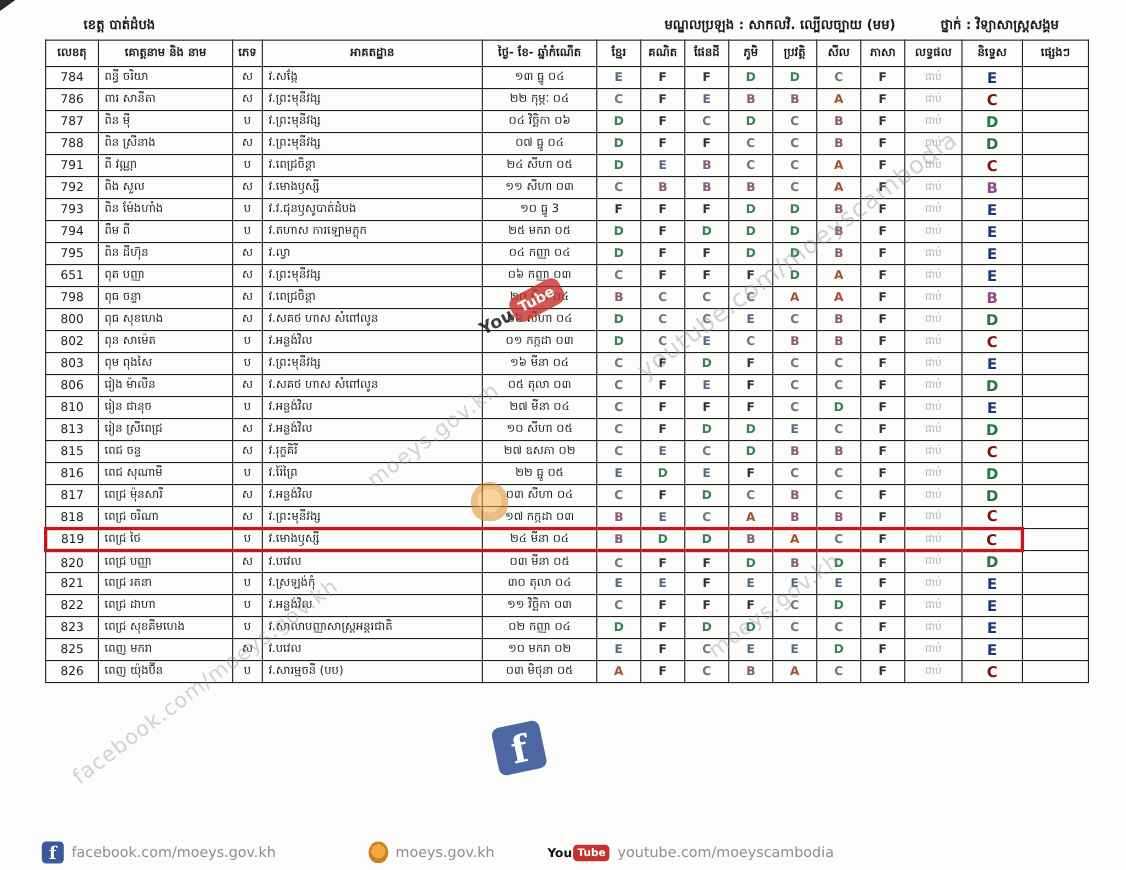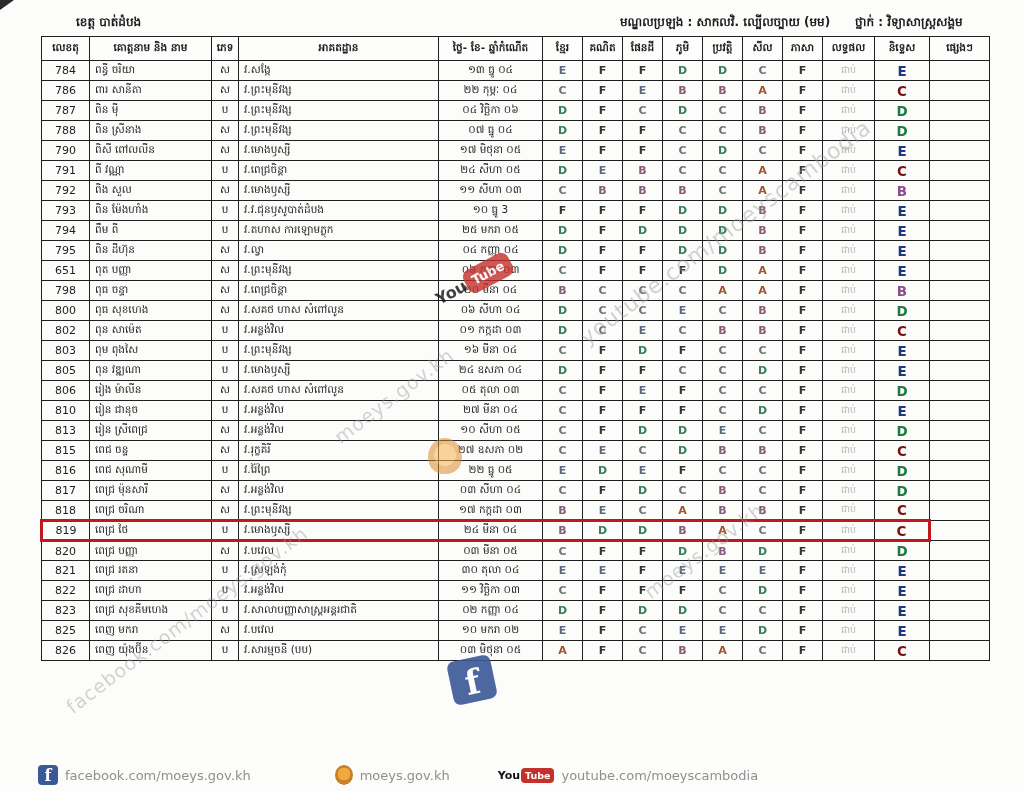--- a/index.html
+++ b/index.html
@@ -9,21 +9,21 @@
     font-family:"DejaVu Sans","Liberation Sans",sans-serif;
     color:#1d1d1d;
   }
   .corner-artifact{
     position:absolute; left:0; top:0; width:14px; height:10px;
     background:#2a2a2a; clip-path:polygon(0 0,100% 0,0 100%);
   }
   
   .top-label{position:absolute; font-weight:bold; font-size:12px; white-space:nowrap;}
   .lbl-province{left:76px; top:14px;}
-  .lbl-center{left:620px; top:14px;}
+  .lbl-center{left:604px; top:14px;}
   .lbl-class{left:855px; top:14px;}
   
   .tbl-wrap{position:absolute; left:40px; top:36px; width:948px;}
   table{border-collapse:collapse; table-layout:fixed; width:948px;}
   th,td{
     border:1.6px solid #1f1f1f; padding:0 2px; text-align:center;
     overflow:hidden; white-space:nowrap; font-size:10.5px; height:20px;
     box-sizing:border-box;
   }
   th{font-weight:bold; height:24px; font-size:10.5px; background:#fdfdfc;}
@@ -182,37 +182,20 @@
             <td class="c-grade" style="color: rgb(51, 51, 51);">F</td>
             <td class="c-grade" style="color: rgb(111, 120, 120);">C</td>
             <td class="c-grade" style="color: rgb(111, 120, 120);">C</td>
             <td class="c-grade" style="color: rgb(138, 90, 120);">B</td>
             <td class="c-grade" style="color: rgb(51, 51, 51);">F</td>
             <td class="c-result" style="color: rgb(181, 181, 181);">ជាប់</td>
             <td class="c-mention" style="color: rgb(30, 122, 64);">D</td>
             <td class="c-extra"></td>
           </tr>
           <tr>
-            <td class="c-no">790</td>
-            <td class="c-name">ពិសី ពៅលលីន</td>
-            <td class="c-sex">ស</td>
-            <td class="c-school">វ.មោងឫស្សី</td>
-            <td class="c-dob">១៧ មិថុនា ០៥</td>
-            <td class="c-grade" style="color: rgb(90, 106, 128);">E</td>
-            <td class="c-grade" style="color: rgb(51, 51, 51);">F</td>
-            <td class="c-grade" style="color: rgb(51, 51, 51);">F</td>
-            <td class="c-grade" style="color: rgb(111, 120, 120);">C</td>
-            <td class="c-grade" style="color: rgb(58, 127, 92);">D</td>
-            <td class="c-grade" style="color: rgb(111, 120, 120);">C</td>
-            <td class="c-grade" style="color: rgb(51, 51, 51);">F</td>
-            <td class="c-result" style="color: rgb(181, 181, 181);">ជាប់</td>
-            <td class="c-mention" style="color: rgb(28, 58, 120);">E</td>
-            <td class="c-extra"></td>
-          </tr>
-          <tr>
             <td class="c-no">791</td>
             <td class="c-name">ពី វណ្ណា</td>
             <td class="c-sex">ប</td>
             <td class="c-school">វ.ពេជ្រចិន្តា</td>
             <td class="c-dob">២៤ សីហា ០៥</td>
             <td class="c-grade" style="color: rgb(58, 127, 92);">D</td>
             <td class="c-grade" style="color: rgb(90, 106, 128);">E</td>
             <td class="c-grade" style="color: rgb(138, 90, 120);">B</td>
             <td class="c-grade" style="color: rgb(111, 120, 120);">C</td>
             <td class="c-grade" style="color: rgb(111, 120, 120);">C</td>
@@ -363,37 +346,20 @@
             <td class="c-name">ពុម ពុងសៃ</td>
             <td class="c-sex">ប</td>
             <td class="c-school">វ.ព្រះមុនីវង្ស</td>
             <td class="c-dob">១៦ មីនា ០៤</td>
             <td class="c-grade" style="color: rgb(111, 120, 120);">C</td>
             <td class="c-grade" style="color: rgb(51, 51, 51);">F</td>
             <td class="c-grade" style="color: rgb(58, 127, 92);">D</td>
             <td class="c-grade" style="color: rgb(51, 51, 51);">F</td>
             <td class="c-grade" style="color: rgb(111, 120, 120);">C</td>
             <td class="c-grade" style="color: rgb(111, 120, 120);">C</td>
-            <td class="c-grade" style="color: rgb(51, 51, 51);">F</td>
-            <td class="c-result" style="color: rgb(181, 181, 181);">ជាប់</td>
-            <td class="c-mention" style="color: rgb(28, 58, 120);">E</td>
-            <td class="c-extra"></td>
-          </tr>
-          <tr>
-            <td class="c-no">805</td>
-            <td class="c-name">ពុន វឌ្ឍណា</td>
-            <td class="c-sex">ប</td>
-            <td class="c-school">វ.មោងឫស្សី</td>
-            <td class="c-dob">២៤ ឧសភា ០៤</td>
-            <td class="c-grade" style="color: rgb(58, 127, 92);">D</td>
-            <td class="c-grade" style="color: rgb(51, 51, 51);">F</td>
-            <td class="c-grade" style="color: rgb(51, 51, 51);">F</td>
-            <td class="c-grade" style="color: rgb(111, 120, 120);">C</td>
-            <td class="c-grade" style="color: rgb(111, 120, 120);">C</td>
-            <td class="c-grade" style="color: rgb(58, 127, 92);">D</td>
             <td class="c-grade" style="color: rgb(51, 51, 51);">F</td>
             <td class="c-result" style="color: rgb(181, 181, 181);">ជាប់</td>
             <td class="c-mention" style="color: rgb(28, 58, 120);">E</td>
             <td class="c-extra"></td>
           </tr>
           <tr>
             <td class="c-no">806</td>
             <td class="c-name">រៀង ម៉ាលីន</td>
             <td class="c-sex">ស</td>
             <td class="c-school">វ.សគថ ហាស សំពៅលូន</td>

